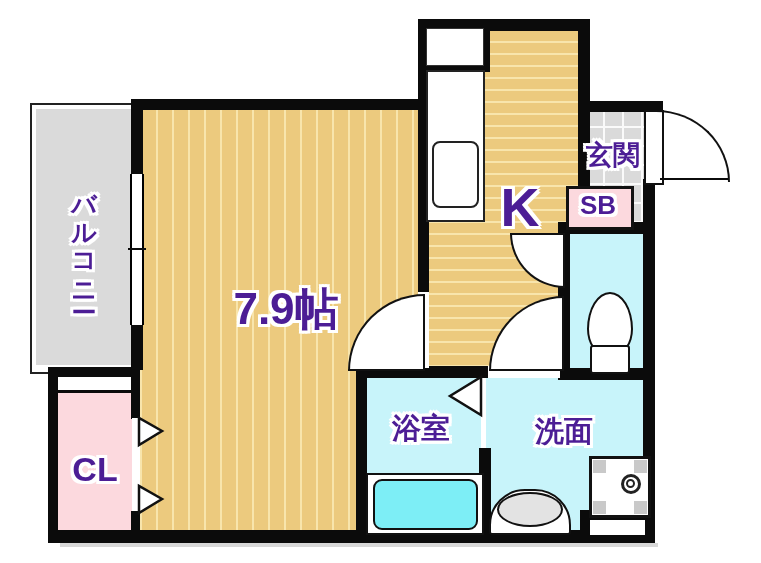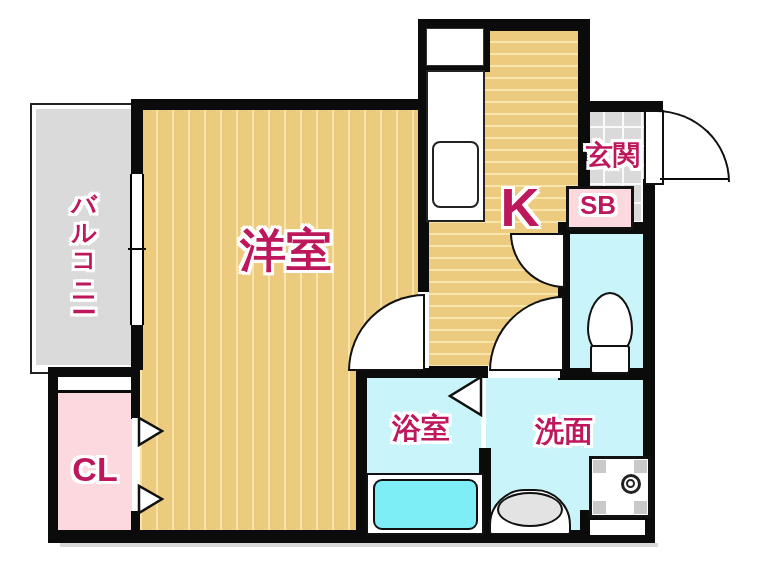--- a/index.html
+++ b/index.html
@@ -11,21 +11,21 @@
      background-image:repeating-linear-gradient(to right,#f8e5ac 0,#f8e5ac 2px,rgba(0,0,0,0) 2px,rgba(0,0,0,0) 16px);}
   .floor-wood-h{position:absolute;background:#ecca7e;
      background-image:repeating-linear-gradient(to bottom,#f8e5ac 0,#f8e5ac 2px,rgba(0,0,0,0) 2px,rgba(0,0,0,0) 12px);}
   .floor-tile{position:absolute;background:#dadada;
      background-image:repeating-linear-gradient(to right,#fafafa 0,#fafafa 2px,rgba(0,0,0,0) 2px,rgba(0,0,0,0) 19px),
                       repeating-linear-gradient(to bottom,#fafafa 0,#fafafa 2px,rgba(0,0,0,0) 2px,rgba(0,0,0,0) 19px);}
   .floor-cyan{position:absolute;background:#c8f4fa;}
   .floor-pink{position:absolute;background:#fcd9de;}
   .white{position:absolute;background:#ffffff;}
   .disk{position:absolute;background:#ffffff;border:2px solid #111;}
-  .lbl{position:absolute;color:#be185d;font-weight:700;white-space:nowrap;
+  .lbl{position:absolute;color:#4c1d95;font-weight:700;white-space:nowrap;
        transform:translate(-50%,-50%);line-height:1;
        text-shadow:-3px -3px 0 #fff,3px -3px 0 #fff,-3px 3px 0 #fff,3px 3px 0 #fff,
                    -3px 0 0 #fff,3px 0 0 #fff,0 -3px 0 #fff,0 3px 0 #fff,
                    -2px -2px 0 #fff,2px -2px 0 #fff,-2px 2px 0 #fff,2px 2px 0 #fff;}
   .lbl-v{writing-mode:vertical-rl;letter-spacing:2px;}
   svg{position:absolute;overflow:visible;}
 </style>
 </head>
 <body>
 
@@ -113,21 +113,21 @@
     <polygon points="35,3 35,41 4,22" fill="#ffffff" stroke="#111" stroke-width="2.5"></polygon>
   </svg>
   <svg style="left:136px;top:415px;" width="30" height="33" viewBox="0 0 30 33">
     <polygon points="3,3 3,30 26,16" fill="#ffffff" stroke="#111" stroke-width="2.5"></polygon>
   </svg>
   <svg style="left:136px;top:483px;" width="30" height="33" viewBox="0 0 30 33">
     <polygon points="3,3 3,30 26,16" fill="#ffffff" stroke="#111" stroke-width="2.5"></polygon>
   </svg>
 
   <div class="lbl lbl-v" style="left:84px;top:238px;font-size:25px;">バルコニー</div>
-  <div class="lbl" style="left:286px;top:250px;font-size:46px;">洋室</div>
+  <div class="lbl" style="left:286px;top:309px;font-size:44px;">7.9帖</div>
   <div class="lbl" style="left:520px;top:207px;font-size:54px;">K</div>
   <div class="lbl" style="left:613px;top:155px;font-size:27px;">玄関</div>
   <div class="lbl" style="left:598px;top:205px;font-size:26px;">SB</div>
   <div class="lbl" style="left:421px;top:428px;font-size:29px;">浴室</div>
   <div class="lbl" style="left:564px;top:431px;font-size:29px;">洗面</div>
   <div class="lbl" style="left:95px;top:469px;font-size:34px;">CL</div>
 
 </div>
 
 </body></html>

